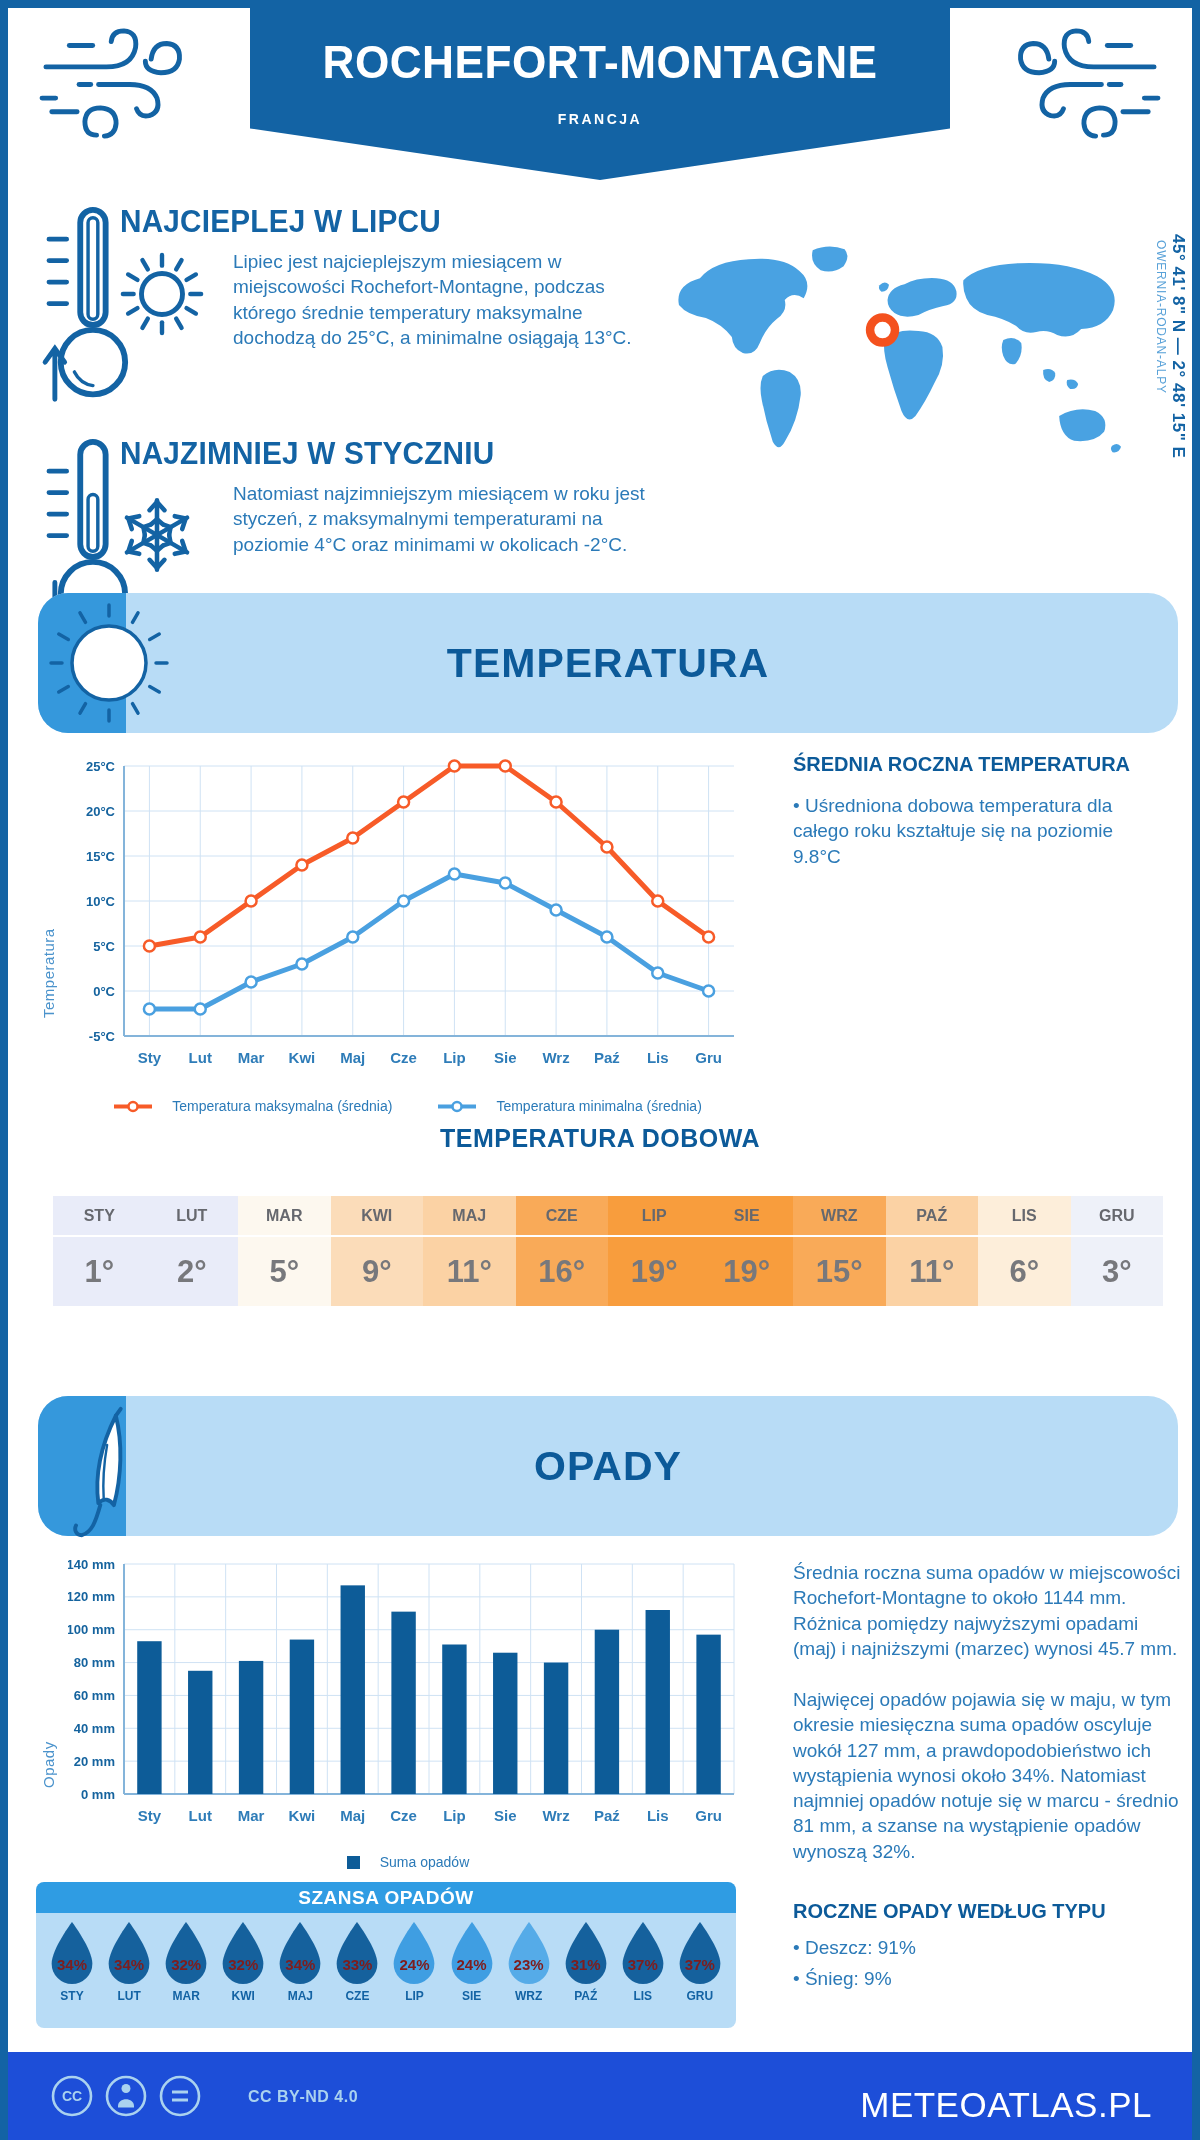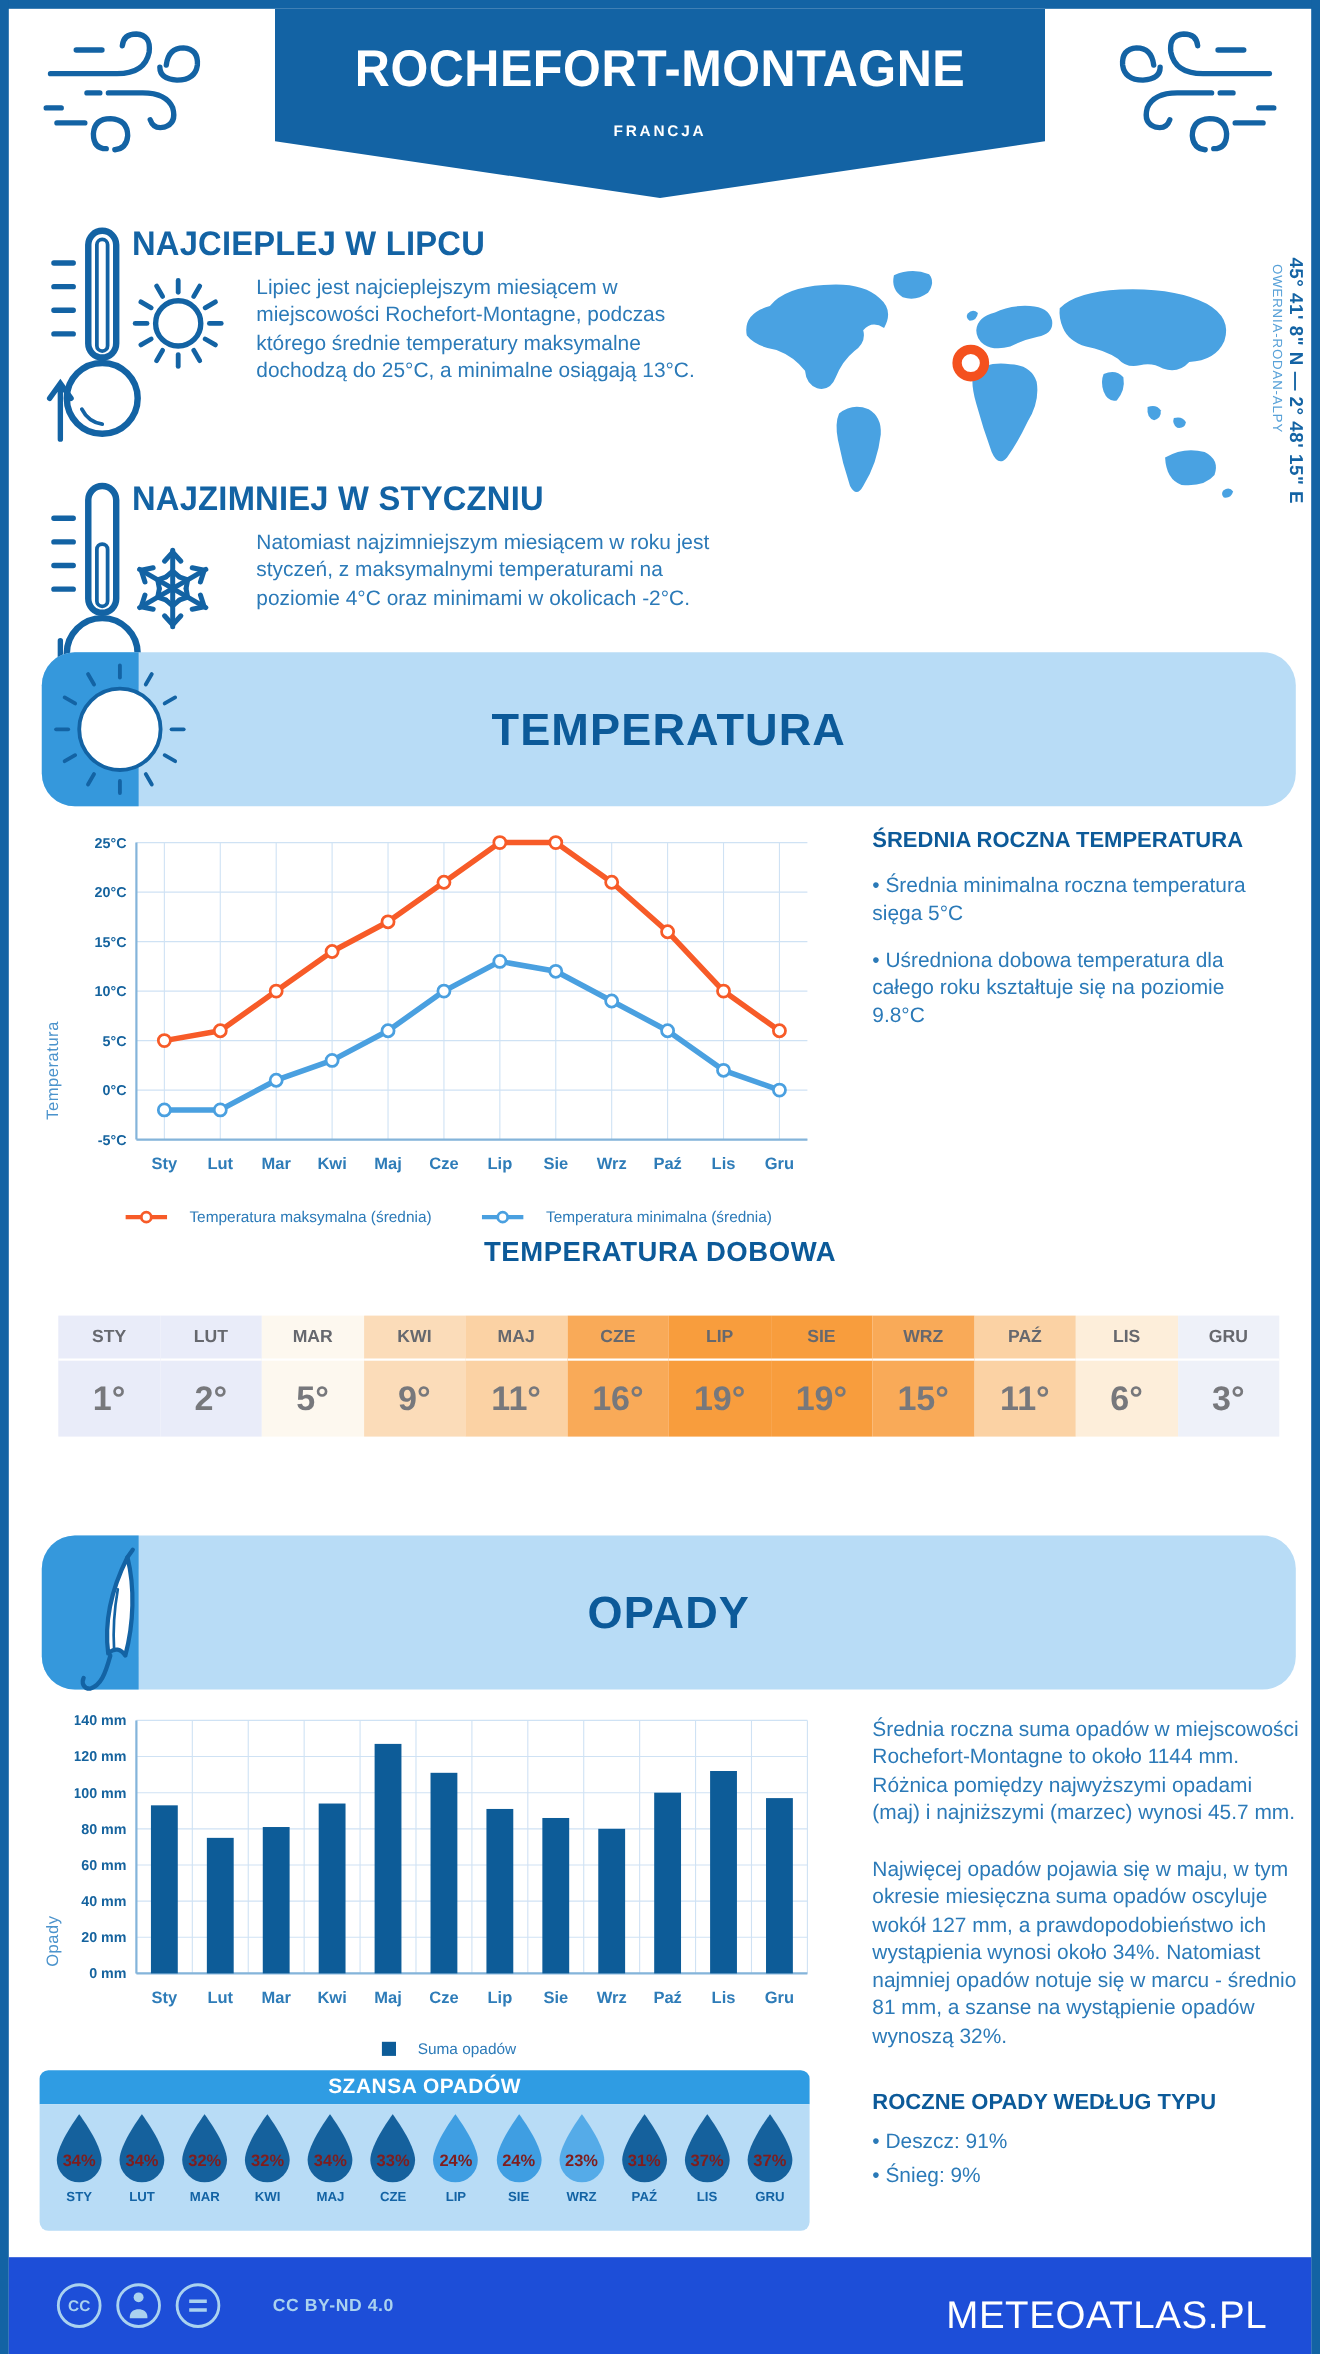--- a/index.html
+++ b/index.html
@@ -301,21 +301,20 @@
         <svg width="38" height="13">
           <line x1="0" y1="6.5" x2="38" y2="6.5" stroke="#4aa0e0" stroke-width="4"></line>
           <circle cx="19" cy="6.5" r="4.5" fill="#fff" stroke="#4aa0e0" stroke-width="2.5"></circle>
         </svg>
         <span>Temperatura minimalna (średnia)</span>
       </div>
     </div>
 
   <div class="abs" style="left:785px;top:745px;width:378px">
     <div class="col-h">ŚREDNIA ROCZNA TEMPERATURA</div>
-    <div class="col-b">• Średnia minimalna roczna temperatura sięga 5°C</div>
     <div class="col-b" style="width:360px">• Uśredniona dobowa temperatura dla całego roku kształtuje się na poziomie 9.8°C</div>
   </div>
 
   <div class="abs center-h" style="top:1116px">TEMPERATURA DOBOWA</div>
   <div class="abs" id="tempTable">
       <div class="tcol" style="background: rgb(233, 236, 249);">
         <div class="thead">STY</div>
         <div class="tval">1°</div>
       </div>
       <div class="tcol" style="background: rgb(233, 236, 249);">

